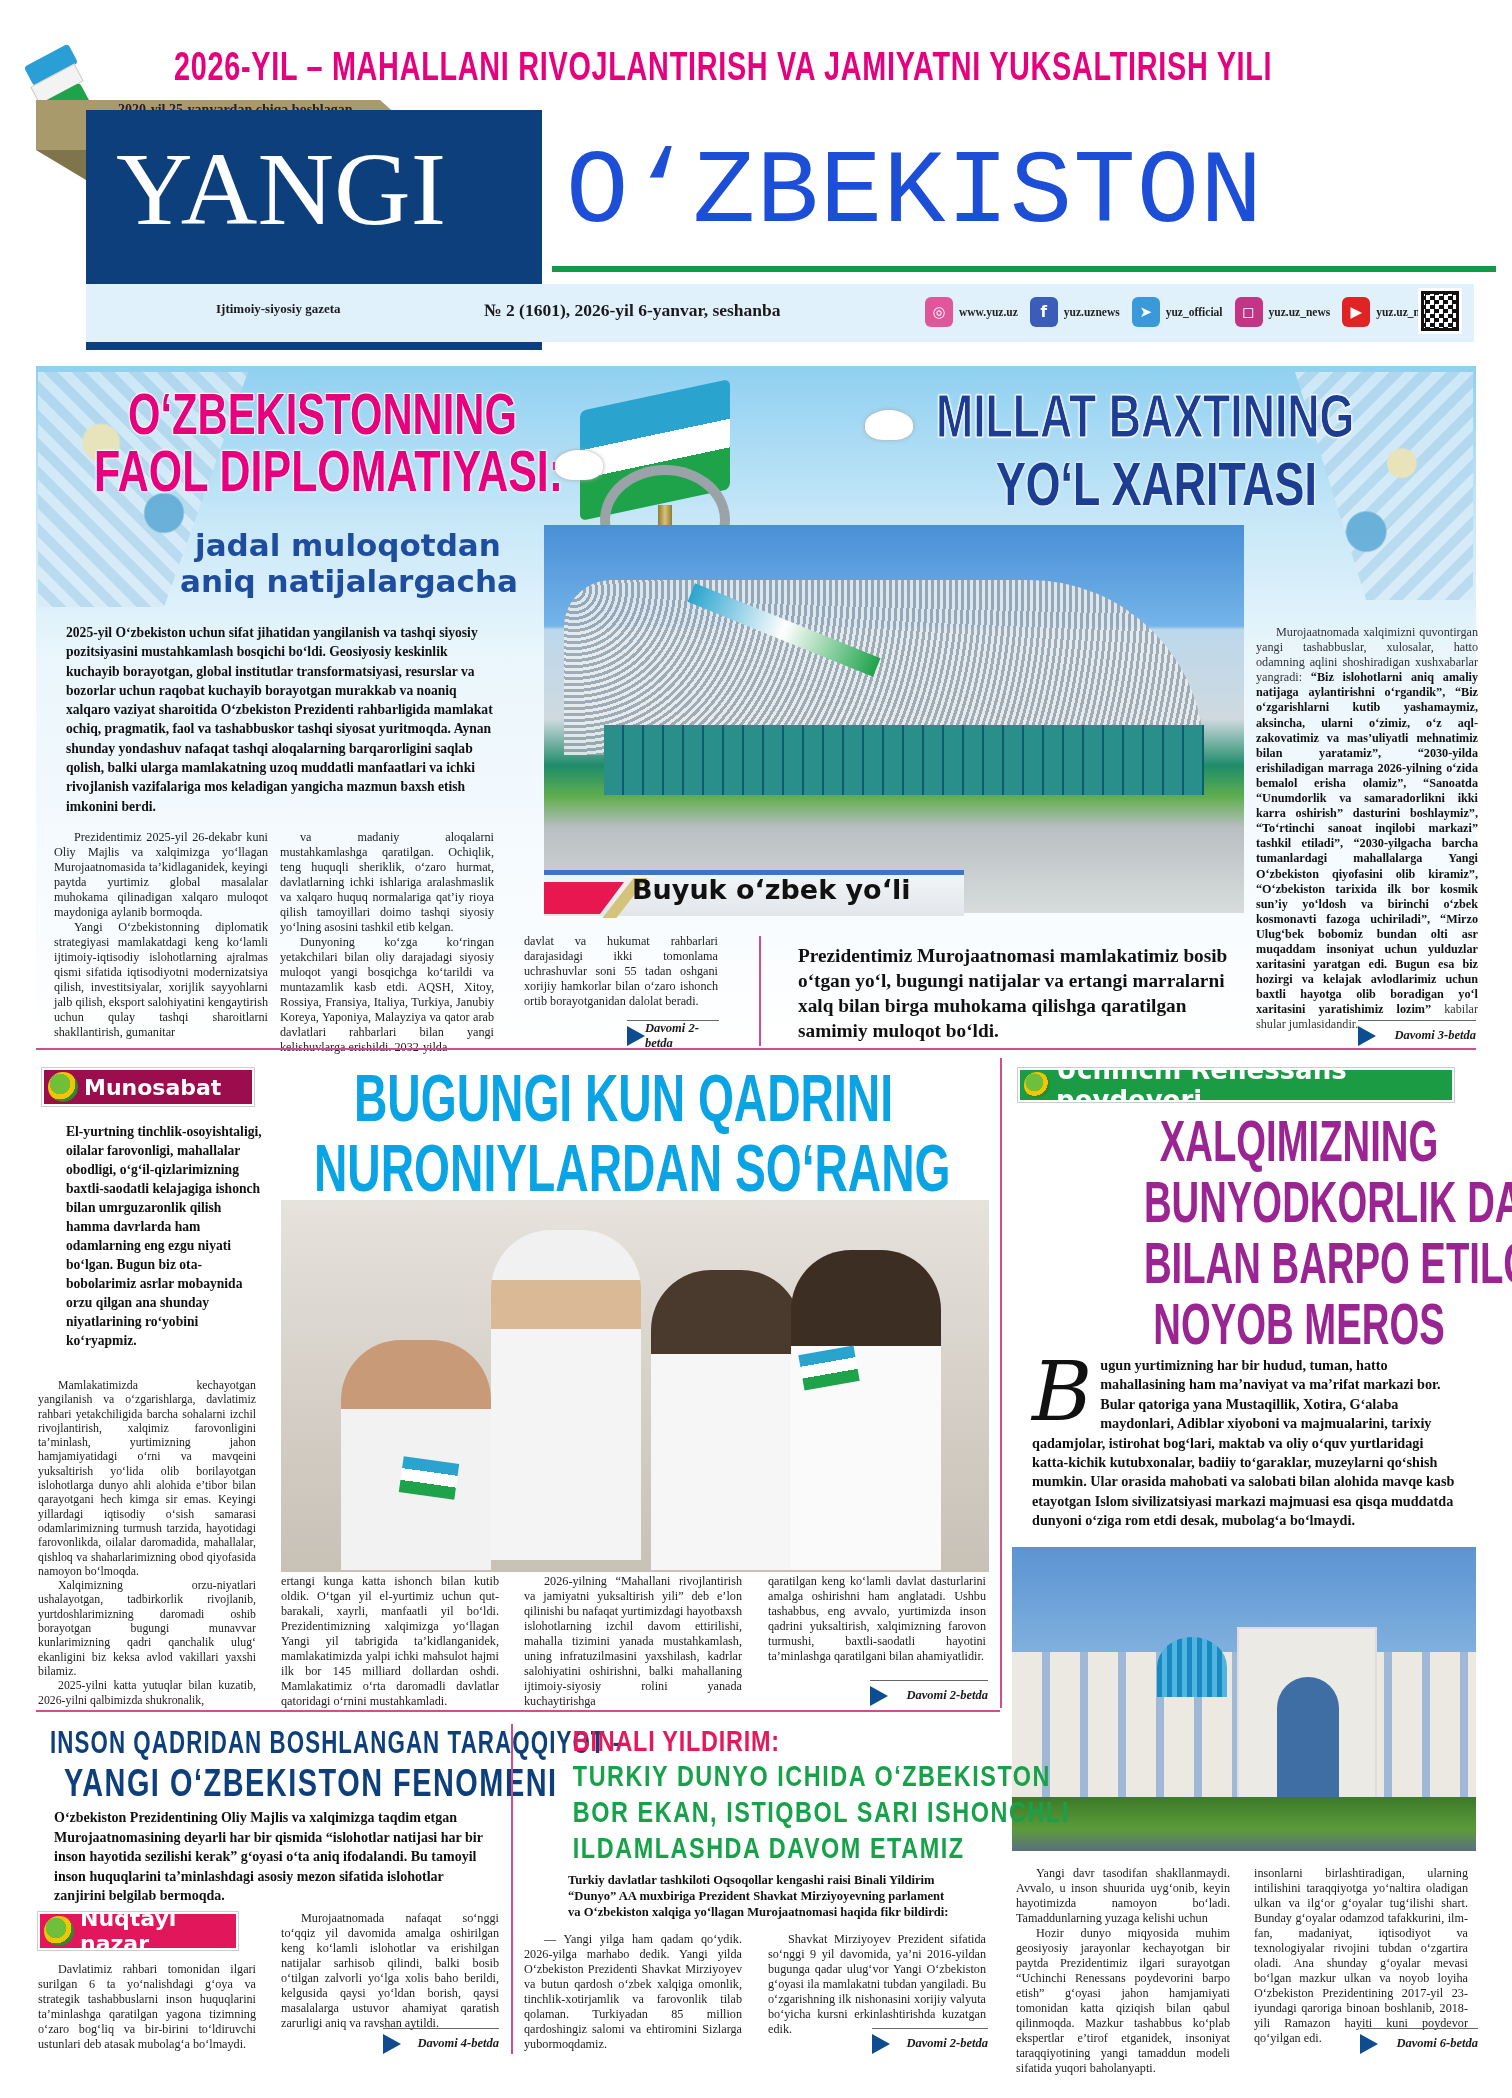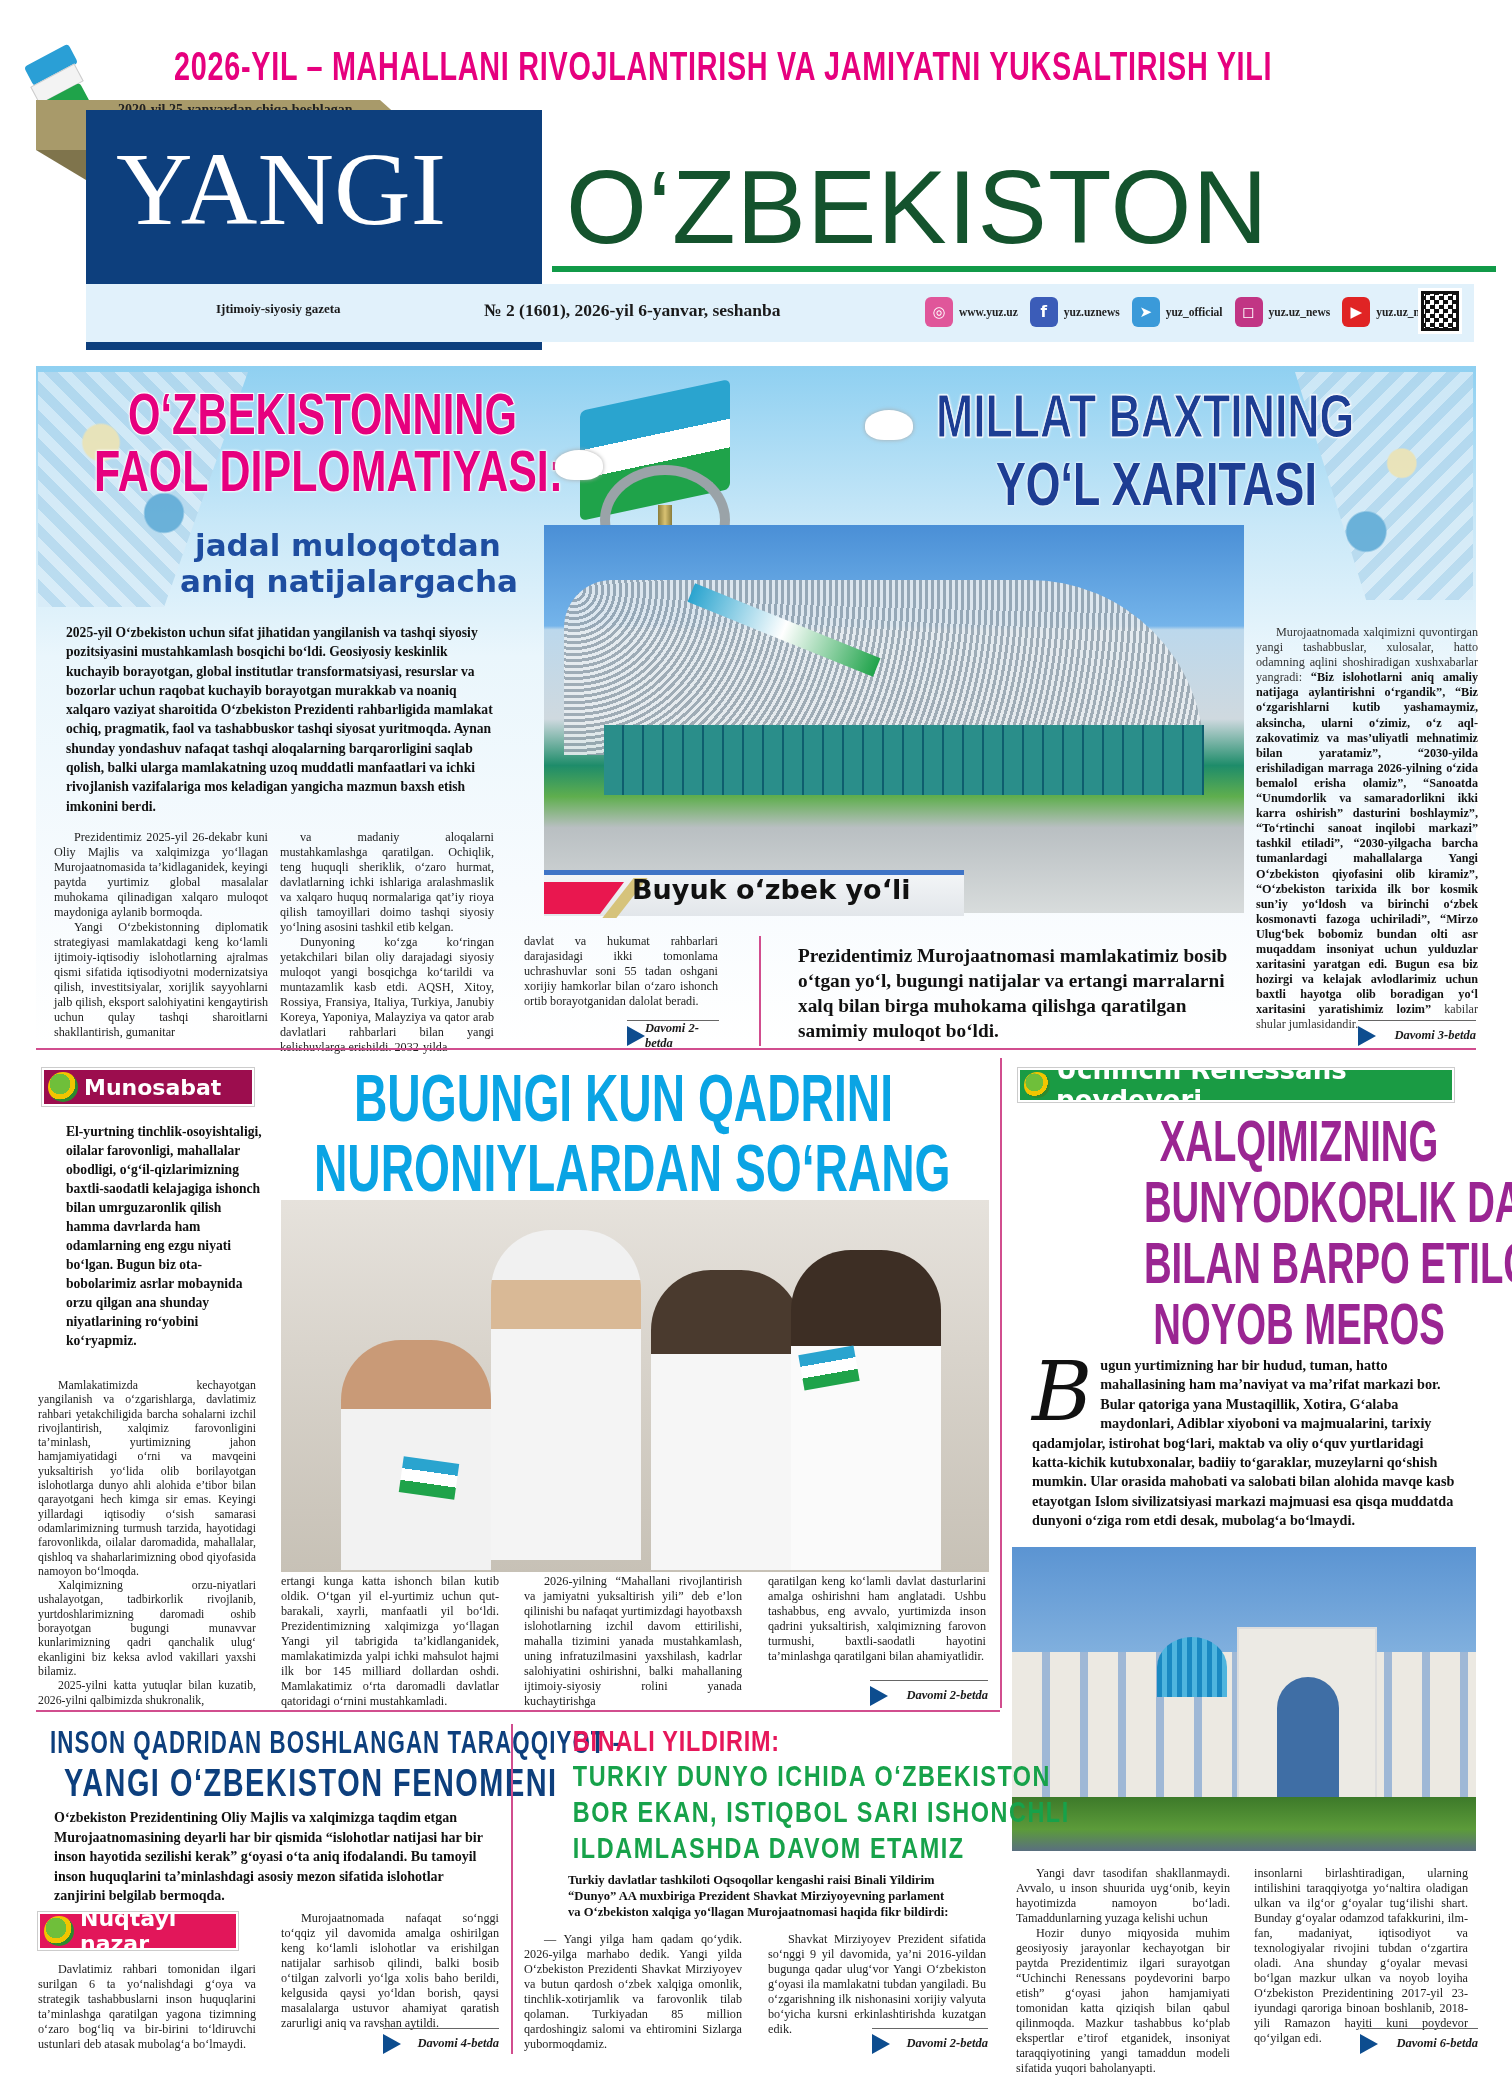--- a/index.html
+++ b/index.html
@@ -27,21 +27,21 @@
     <div style="position:absolute;left:24px;top:44px;width:46px;height:24px;background:#1fa34a;transform:rotate(-28deg);border-radius:4px"></div>
   </div>
   <div class="abs cond" style="left:174px;top:44px;font-size:40px;color:#e6007e;letter-spacing:1px;transform:scaleX(.72)">2026-YIL – MAHALLANI RIVOJLANTIRISH VA JAMIYATNI YUKSALTIRISH YILI</div>
 
   <div class="abs" style="left:36px;top:100px;width:400px;height:50px;background:#a89a6a;clip-path:polygon(0 0,86% 0,100% 100%,0 100%)"></div>
   <div class="abs" style="left:36px;top:150px;width:50px;height:30px;background:#7f744c;clip-path:polygon(0 0,100% 0,100% 100%)"></div>
   <div class="abs" style="left:118px;top:102px;font-family:'Liberation Serif',serif;font-weight:700;font-size:14px;color:#222">2020-yil 25-yanvardan chiqa boshlagan</div>
 
   <div class="abs" style="left:86px;top:110px;width:456px;height:240px;background:#0d3f7d"></div>
   <div class="abs" style="left:116px;top:137px;font-family:'Liberation Serif',serif;font-size:104px;color:#fff;line-height:1;transform:scaleX(1.02);transform-origin:left">YANGI</div>
-  <div class="abs" style="left:566px;top:155px;font-family:Liberation Sans, sans-serif;font-size:104px;color:#14532d;line-height:1;letter-spacing:1px">O‘ZBEKISTON</div>
+  <div class="abs" style="left:566px;top:141px;font-family:Liberation Mono, monospace;font-size:104px;color:#1d4ed8;line-height:1;letter-spacing:1px">O‘ZBEKISTON</div>
   <div class="abs" style="left:552px;top:266px;width:944px;height:6px;background:#119a48"></div>
 
   <div class="abs" style="left:86px;top:284px;width:1388px;height:58px;background:#e1f1fb"></div>
   <div class="abs" style="left:216px;top:301px;font-weight:700;font-size:13px;font-family:'Liberation Serif',serif">Ijtimoiy-siyosiy gazeta</div>
   <div class="abs" style="left:484px;top:300px;font-weight:700;font-size:17.5px;font-family:Liberation Serif, serif">№ 2 (1601), 2026-yil 6-yanvar, seshanba</div>
   <div class="abs" id="social" style="left:925px;top:296px;height:32px;display:flex;align-items:center;gap:8px">
       <div style="display: flex; align-items: center; gap: 6px; margin-right: 4px;">
         <span style="width: 28px; height: 30px; border-radius: 6px; display: flex; align-items: center; justify-content: center; color: rgb(255, 255, 255); font-family: &quot;DejaVu Sans&quot;, sans-serif; font-weight: 700; font-size: 15px; background: rgb(224, 86, 154);">◎</span>
         <span style="font-family: &quot;Liberation Serif&quot;, serif; font-weight: 700; font-size: 11.5px; color: rgb(34, 34, 34);">www.yuz.uz</span>
       </div>

